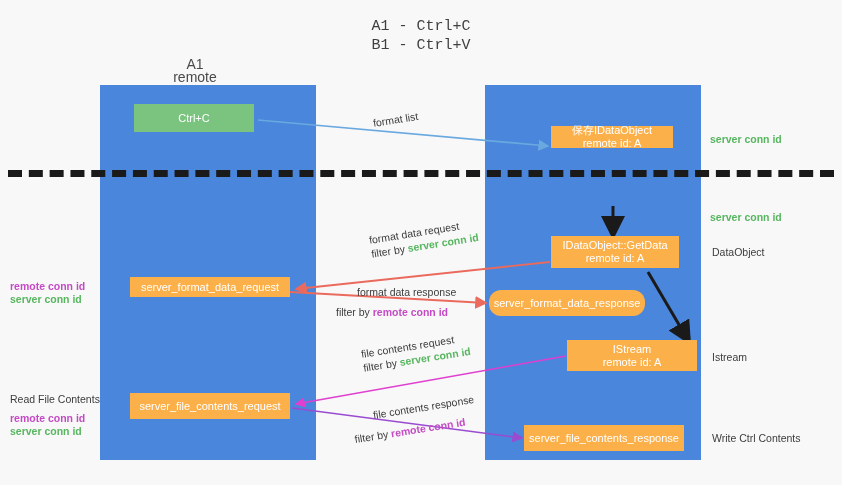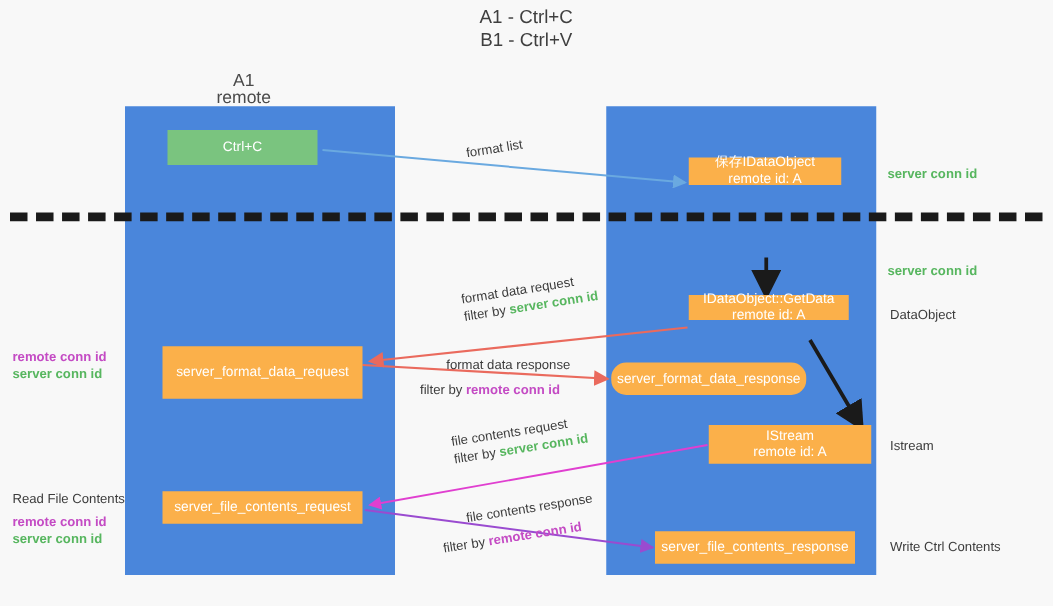--- a/index.html
+++ b/index.html
@@ -17,27 +17,28 @@
   }
   #stage {
     position: absolute;
     inset: 0;
     background: #f8f8f8;
   }
   .abs { position: absolute; }
 
   
   #title {
-    left: 0; top: 4px;
+    left: 0; top: 17px;
     width: 842px;
     text-align: center;
     font-size: 15px;
     line-height: 19px;
     color: #3f3f3f;
     white-space: pre-line;
+    font-family: Liberation Mono, monospace;
   }
 
   
   .col-header {
     text-align: center;
     font-size: 14px;
     line-height: 13px;
     color: #4a4a4a;
     white-space: pre-line;
   }
@@ -147,29 +148,29 @@
 
     <path d="M648,272 L688,340" stroke="#1a1a1a" stroke-width="3" fill="none" marker-end="url(#ah-black)"></path>
 
     <path d="M566,356 L296,404" stroke="#e03fd0" stroke-width="1.5" fill="none" marker-end="url(#ah-magenta)"></path>
 
     <path d="M292,408 L522,438" stroke="#9a4bd0" stroke-width="1.6" fill="none" marker-end="url(#ah-purple)"></path>
   </svg>
 
   <div class="abs box green" style="left:134px; top:104px; width:120px; height:28px;">Ctrl+C</div>
 
-  <div class="abs box orange" style="left:130px; top:277px; width:160px; height:42px;">server_format_data_request</div>
+  <div class="abs box orange" style="left:130px; top:277px; width:160px; height:20px;">server_format_data_request</div>
 
   <div class="abs box orange" style="left:130px; top:393px; width:160px; height:26px;">server_file_contents_request</div>
 
   <div class="abs box orange" style="left:551px; top:126px; width:122px; height:22px;">保存IDataObject
 remote id: A</div>
 
 
-  <div class="abs box orange" style="left:551px; top:236px; width:128px; height:20px;">IDataObject::GetData
+  <div class="abs box orange" style="left:551px; top:236px; width:128px; height:32px;">IDataObject::GetData
 remote id: A</div>
 
   <div class="abs box orange" style="left:567px; top:340px; width:130px; height:31px;">IStream
 remote id: A</div>
 
   <div class="abs box orange" style="left:489px; top:290px; width:156px; height:26px;border-radius:12px;">server_format_data_response</div>
 
   <div class="abs box orange" style="left:524px; top:425px; width:160px; height:26px;">server_file_contents_response</div>
 
   <div class="abs" id="divider"></div>

